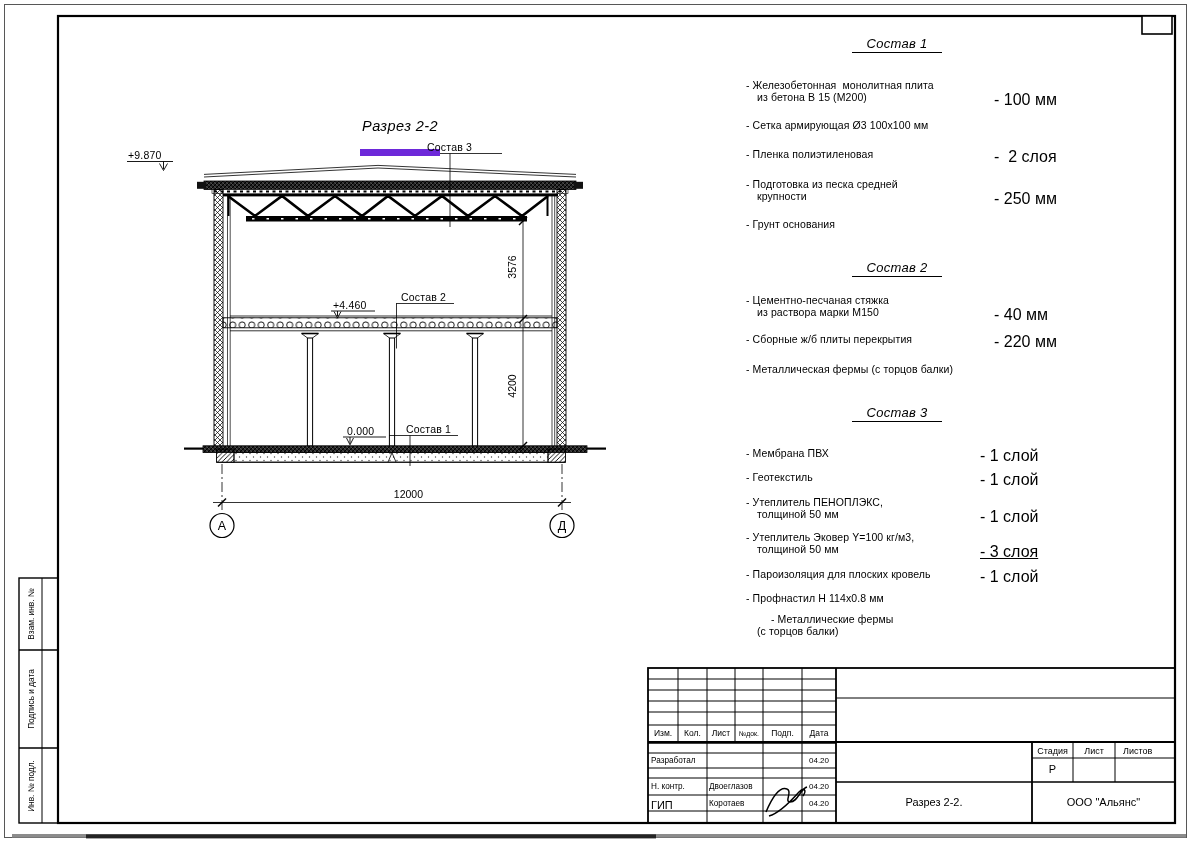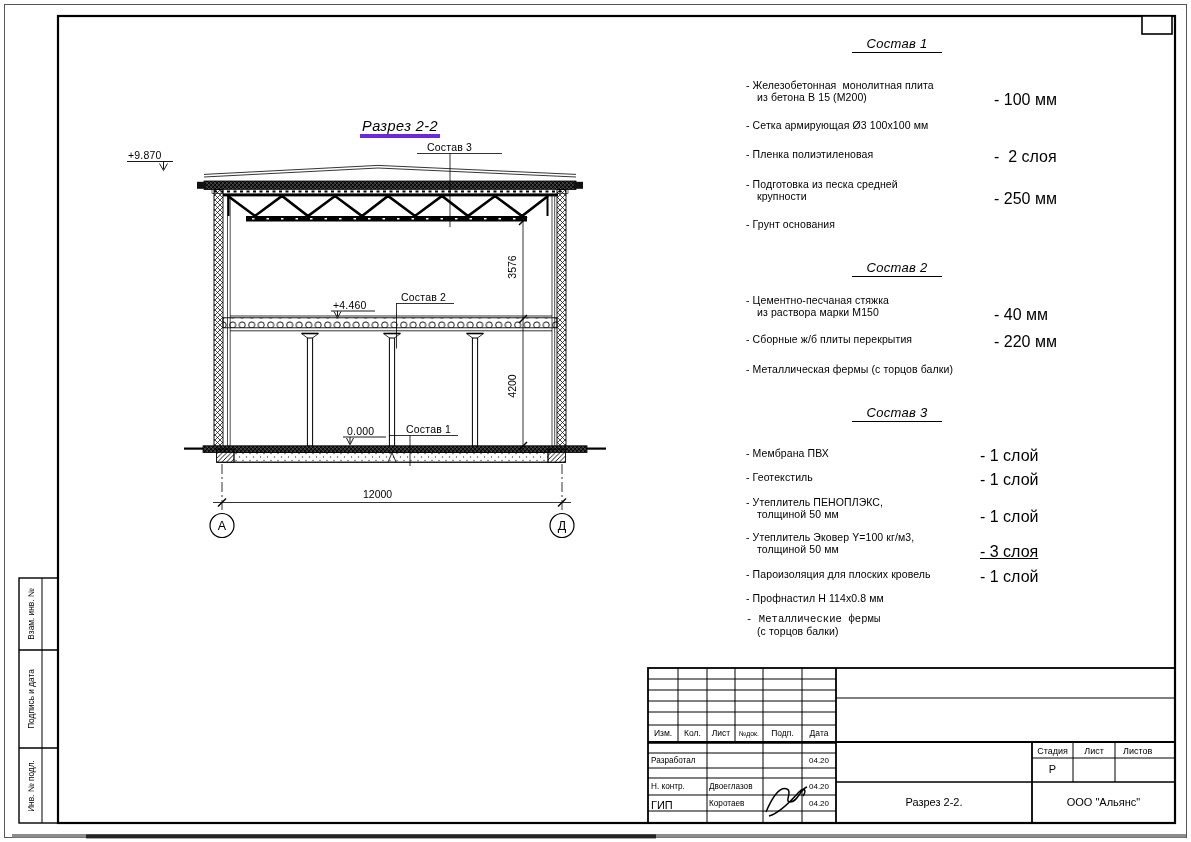--- a/index.html
+++ b/index.html
@@ -197,32 +197,32 @@
   </g>
 
   <g stroke="#000">
     <rect x="19" y="578" width="39" height="245" fill="none" stroke-width="1.4"></rect>
     <line x1="42" y1="578" x2="42" y2="823" stroke-width="1"></line>
     <line x1="19" y1="650" x2="58" y2="650" stroke-width="1.4"></line>
     <line x1="19" y1="748" x2="58" y2="748" stroke-width="1.4"></line>
   </g>
 </svg>
 
-<div class="txt draw-label" style="left:360px;top:118px;width:80px;text-align:center;font-size:14.5px;font-style:italic;border-bottom:4px solid #6d28d9;padding-bottom:0;letter-spacing:.4px;">Разрез 2-2</div>
+<div class="txt draw-label" style="left:360px;top:118px;width:80px;text-align:center;font-size:14.5px;font-style:italic;border-bottom:7px solid #6d28d9;padding-bottom:15px;letter-spacing:.4px;">Разрез 2-2</div>
 
 <div class="txt draw-label" style="left:128px;top:149px;">+9.870</div>
 <div class="txt draw-label" style="left:427px;top:141px;">Состав 3</div>
 <div class="txt draw-label" style="left:333px;top:299px;">+4.460</div>
 <div class="txt draw-label" style="left:401px;top:291px;">Состав 2</div>
 <div class="txt draw-label" style="left:347px;top:425px;">0.000</div>
 <div class="txt draw-label" style="left:406px;top:423px;">Состав 1</div>
 
 <div class="txt dim-text vtext" style="left:497px;top:261px;width:30px;">3576</div>
 <div class="txt dim-text vtext" style="left:497px;top:380px;width:30px;">4200</div>
-<div class="txt dim-text" style="left:363px;top:488px;width:60px;text-align:left;">12000</div>
+<div class="txt dim-text" style="left:363px;top:488px;width:60px;text-align:right;">12000</div>
 
 <div class="txt sec-header" style="left:852px;top:36px;width:90px;">Состав 1</div>
 <div class="txt sec-header" style="left:852px;top:260px;width:90px;">Состав 2</div>
 <div class="txt sec-header" style="left:852px;top:405px;width:90px;">Состав 3</div>
 
 <div class="txt tb" style="left:648px;top:728px;width:30px;text-align:center;">Изм.</div>
 <div class="txt tb" style="left:678px;top:728px;width:29px;text-align:center;">Кол.</div>
 <div class="txt tb" style="left:707px;top:728px;width:28px;text-align:center;">Лист</div>
 <div class="txt tb" style="left:735px;top:730px;width:28px;text-align:center;font-size:6.8px;">№док.</div>
 <div class="txt tb" style="left:763px;top:728px;width:39px;text-align:center;">Подп.</div>
@@ -278,15 +278,15 @@
     <div class="txt spec-value" style="left: 980px; top: 471px;">- 1 слой</div>
     <div class="txt spec-line" style="left: 746px; top: 496px;">- Утеплитель ПЕНОПЛЭКС,</div>
     <div class="txt spec-line" style="left: 757px; top: 508px;">толщиной 50 мм</div>
     <div class="txt spec-value" style="left: 980px; top: 508px;">- 1 слой</div>
     <div class="txt spec-line" style="left: 746px; top: 531px;">- Утеплитель Эковер Y=100 кг/м3,</div>
     <div class="txt spec-line" style="left: 757px; top: 543px;">толщиной 50 мм</div>
     <div class="txt spec-value" style="left: 980px; top: 543px; text-decoration: underline;">- 3 слоя</div>
     <div class="txt spec-line" style="left: 746px; top: 568px;">- Пароизоляция для плоских кровель</div>
     <div class="txt spec-value" style="left: 980px; top: 568px;">- 1 слой</div>
     <div class="txt spec-line" style="left: 746px; top: 592px;">- Профнастил Н 114х0.8 мм</div>
-    <div class="txt spec-line" style="left: 746px; top: 613px; font-family: Liberation Mono, monospace;">- Металлические фермы</div>
+    <div class="txt spec-line" style="left: 771px; top: 613px;">- Металлические фермы</div>
     <div class="txt spec-line" style="left: 757px; top: 625px;">(с торцов балки)</div>
   </div>
 
 </body></html>

